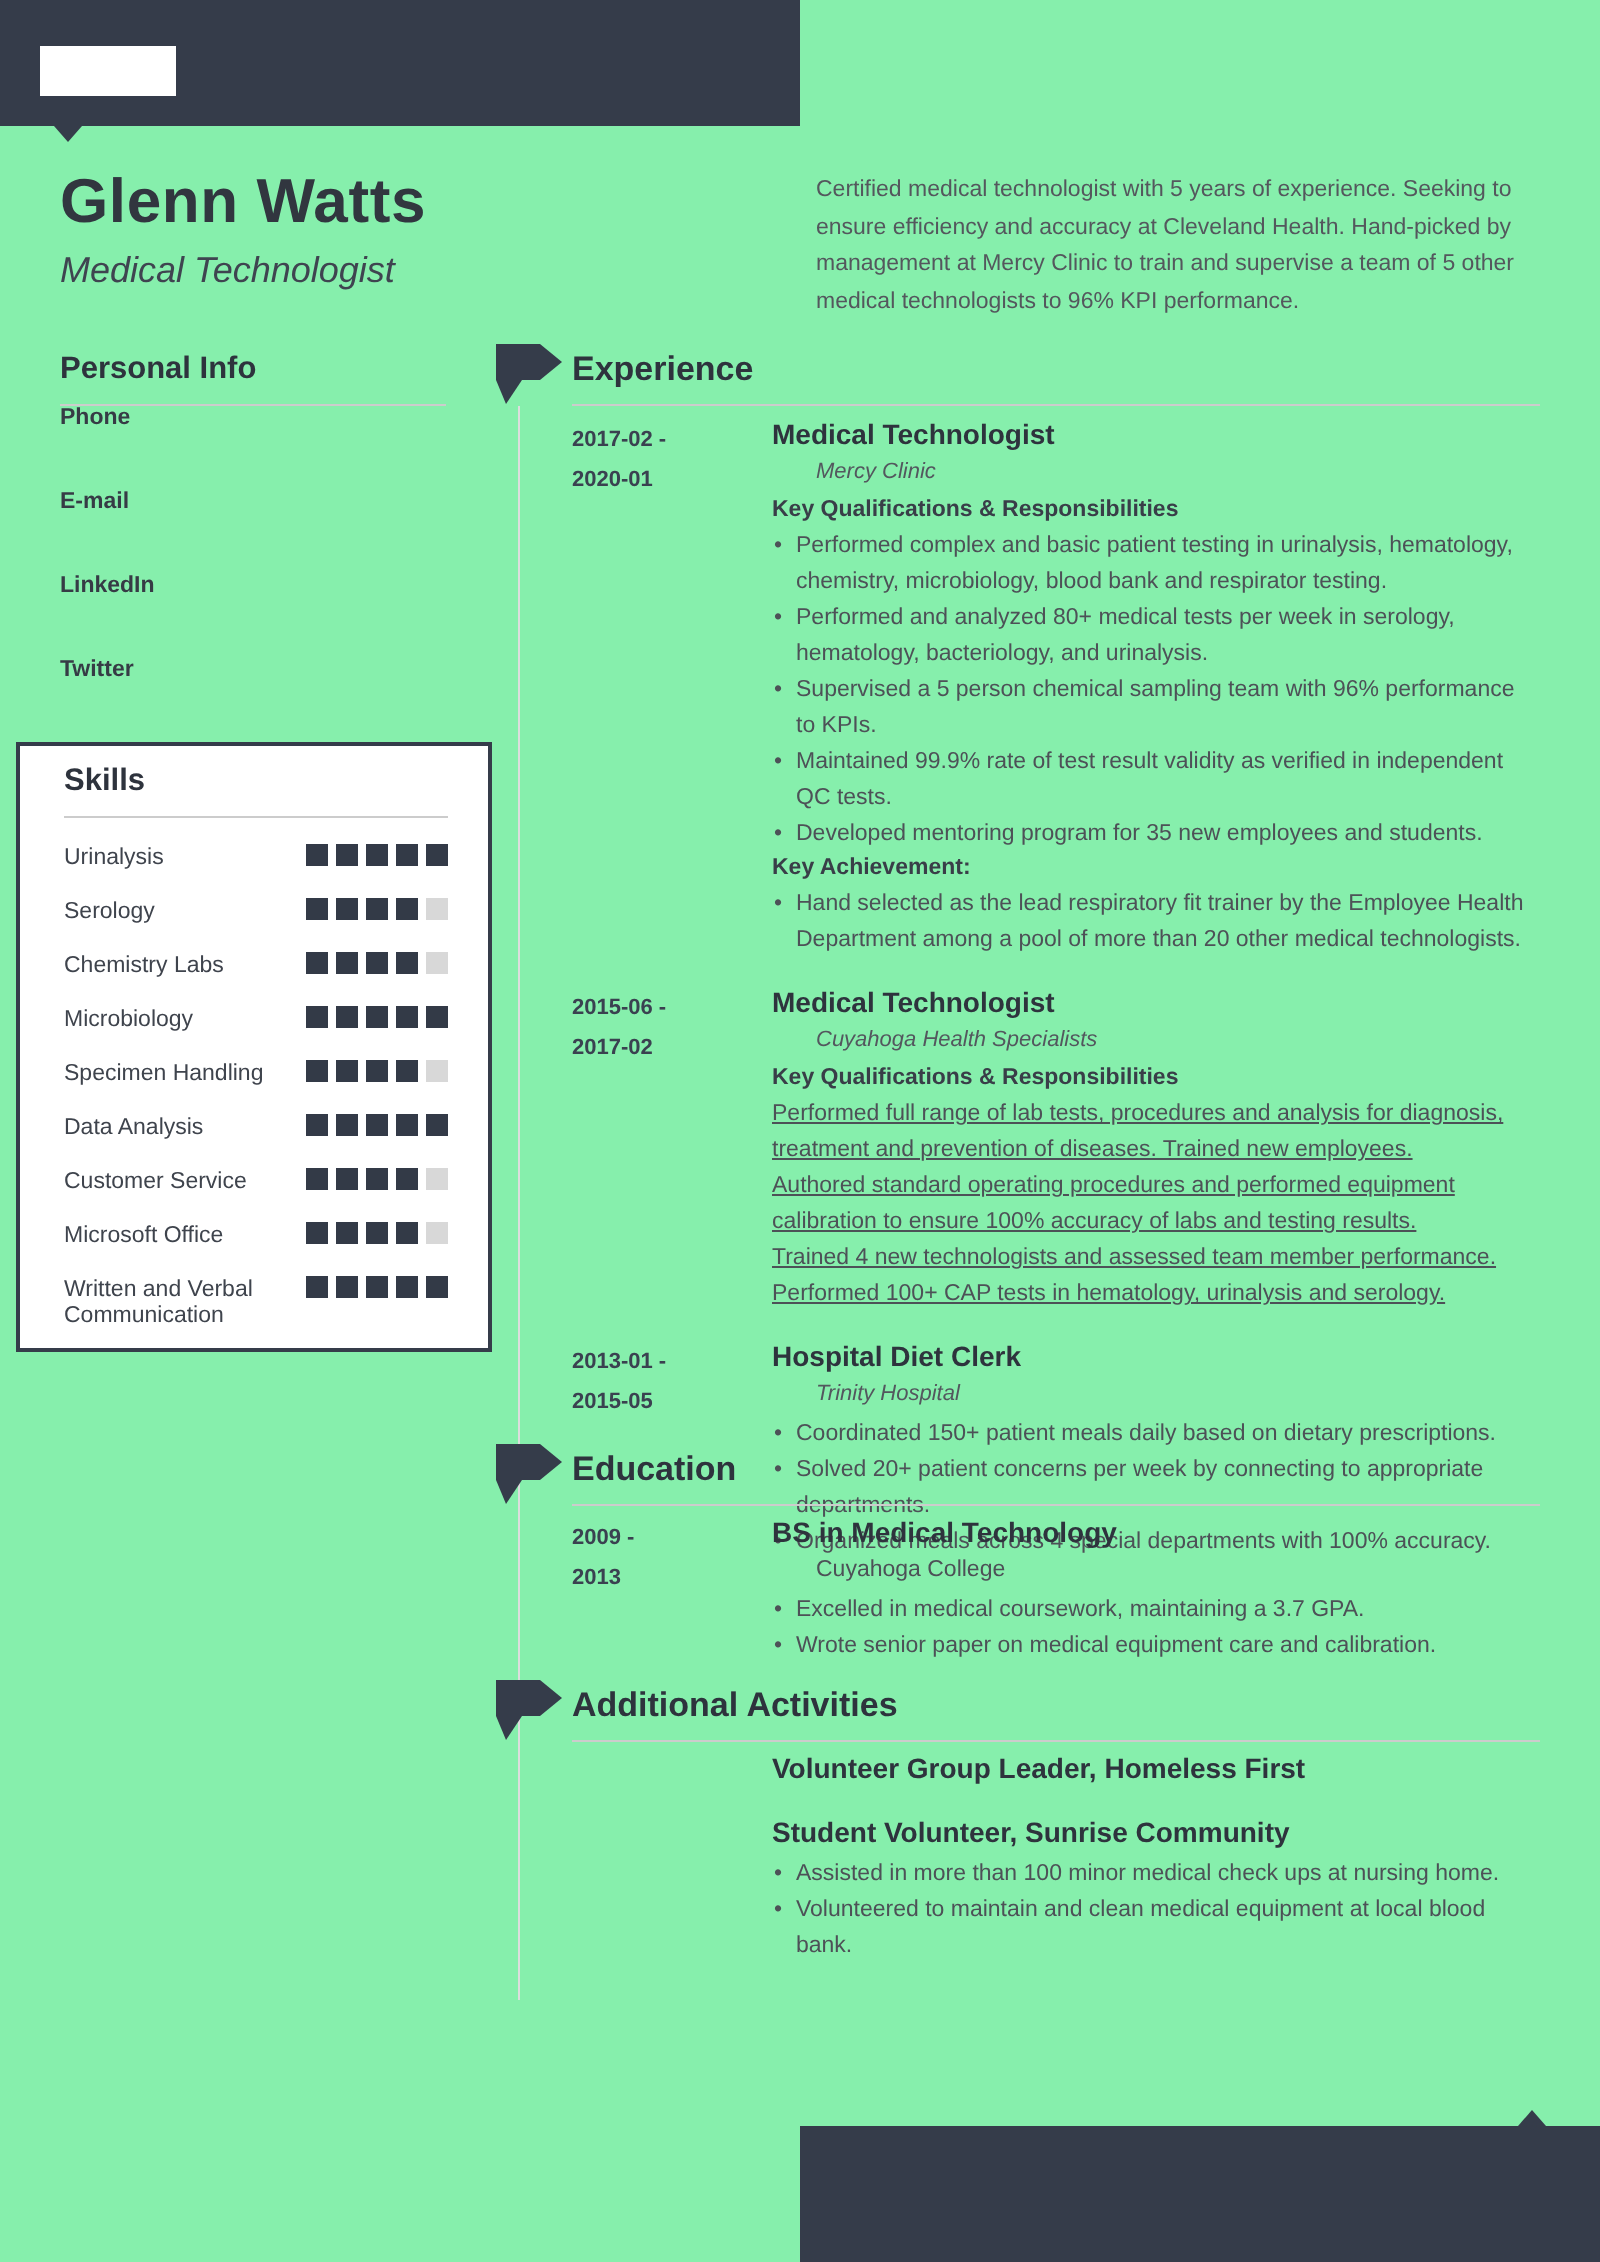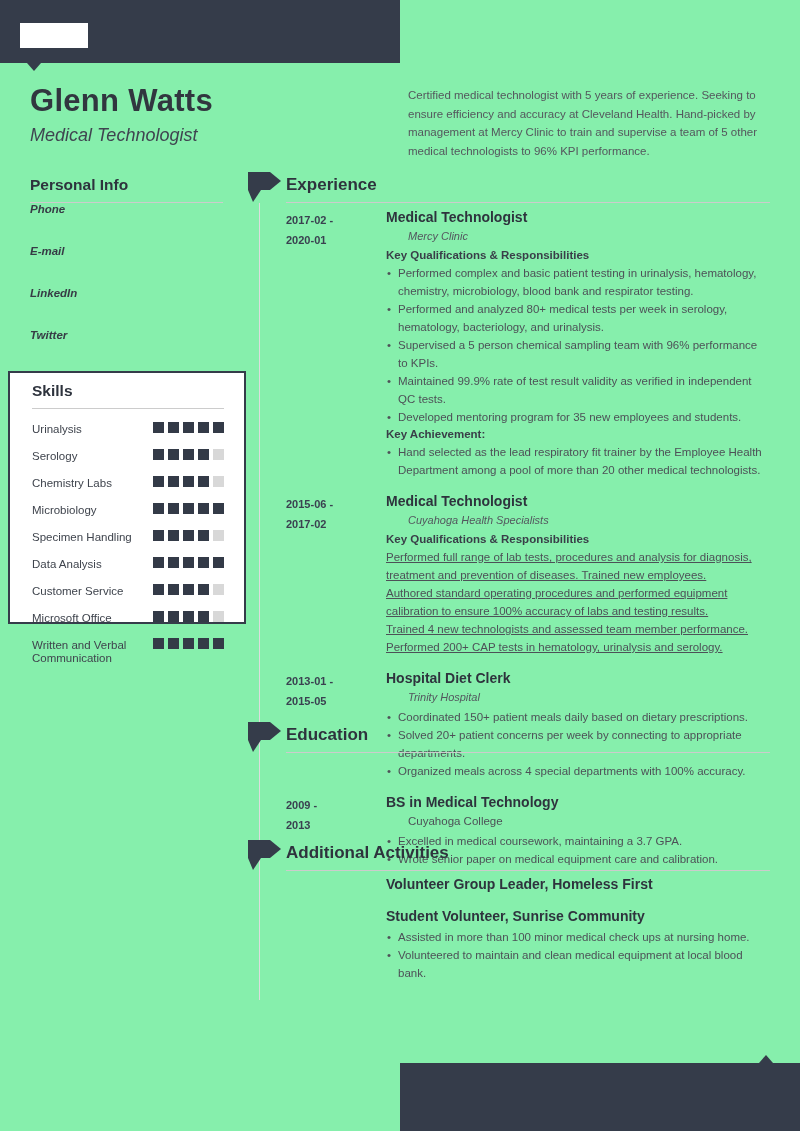--- a/index.html
+++ b/index.html
@@ -24,25 +24,25 @@
     border-left:7px solid transparent;border-right:7px solid transparent;border-bottom:8px solid var(--dark);}
 
   
   .name{position:absolute;left:30px;top:83px;font-size:31px;font-weight:bold;color:#31363f;letter-spacing:.3px;}
   .job-title{position:absolute;left:30px;top:125px;font-size:18px;font-style:italic;color:#3f4450;}
   .summary{position:absolute;left:408px;top:86px;width:366px;font-size:11.5px;line-height:18.5px;color:#54575d;}
 
   
   .personal-info{position:absolute;left:30px;top:176px;width:193px;}
   .side-heading{font-size:15.5px;font-weight:bold;color:var(--heading);padding-bottom:8px;border-bottom:1px solid var(--line);}
-  .pi-field{height:42px;font-size:11.5px;font-weight:bold;color:#363b45;font-style:italic;}
+  .pi-field{height:42px;font-size:11.5px;font-weight:bold;color:#363b45;}
   .pi-field:first-of-type{margin-top:12px;}
   .pi-value{font-weight:normal;color:var(--body);}
 
-  .skills-box{position:absolute;left:8px;top:371px;width:238px;height:253px;border:2px solid var(--dark);padding:9px 20px 0 22px;background:#fff;}
+  .skills-box{position:absolute;left:8px;top:371px;width:238px;height:305px;border:2px solid var(--dark);padding:9px 20px 0 22px;background:#fff;}
   .skill-row{display:flex;justify-content:space-between;align-items:flex-start;margin-top:13px;}
   .skill-name{font-size:11.5px;color:#3f444d;line-height:13px;width:118px;padding-top:1px;}
   .skill-squares{display:flex;gap:4px;flex:none;}
   .sq{width:11px;height:11px;display:inline-block;}
   .sq.filled{background:var(--sq-filled);}
   .sq.empty{background:var(--sq-empty);}
 
   
   .timeline{position:absolute;left:259px;top:203px;width:1px;height:797px;background:#dddddd;}
   .section-icon{position:absolute;left:248px;width:34px;height:31px;}
@@ -217,21 +217,21 @@
         <span>2017-02</span>
       </div>
       <div class="entry-body">
         <div class="entry-title">Medical Technologist</div>
         <div class="org">Cuyahoga Health Specialists</div>
         <div class="subhead">Key Qualifications &amp; Responsibilities</div>
         <div class="plain-lines">
           <div>Performed full range of lab tests, procedures and analysis for diagnosis, treatment and prevention of diseases. Trained new employees.</div>
           <div>Authored standard operating procedures and performed equipment calibration to ensure 100% accuracy of labs and testing results.</div>
           <div>Trained 4 new technologists and assessed team member performance.</div>
-          <div>Performed 200+ CAP tests in hematology, urinalysis and serology.</div>
+          <div>Performed 100+ CAP tests in hematology, urinalysis and serology.</div>
         </div>
       </div>
     </div>
 
     <div class="entry">
       <div class="dates">
         <span>2013-01 -</span>
         <span>2015-05</span>
       </div>
       <div class="entry-body">
@@ -244,21 +244,21 @@
         </ul>
       </div>
     </div>
   </div>
 
   <svg class="section-icon" style="top:722px" viewBox="0 0 34 31">
     <polygon points="0,0 22,0 33,9 22,18 0,18" fill="#353c4a"></polygon>
     <polygon points="0,18 13,18 5,30" fill="#353c4a"></polygon>
   </svg>
   <div class="section-heading" style="top:725px">Education</div>
-  <div class="entries" style="top:792px">
+  <div class="entries" style="top:756px">
     <div class="entry">
       <div class="dates">
         <span>2009 -</span>
         <span>2013</span>
       </div>
       <div class="entry-body">
         <div class="entry-title">BS in Medical Technology</div>
         <div class="org regular">Cuyahoga College</div>
         <ul class="bullets">
           <li>Excelled in medical coursework, maintaining a 3.7 GPA.</li>

